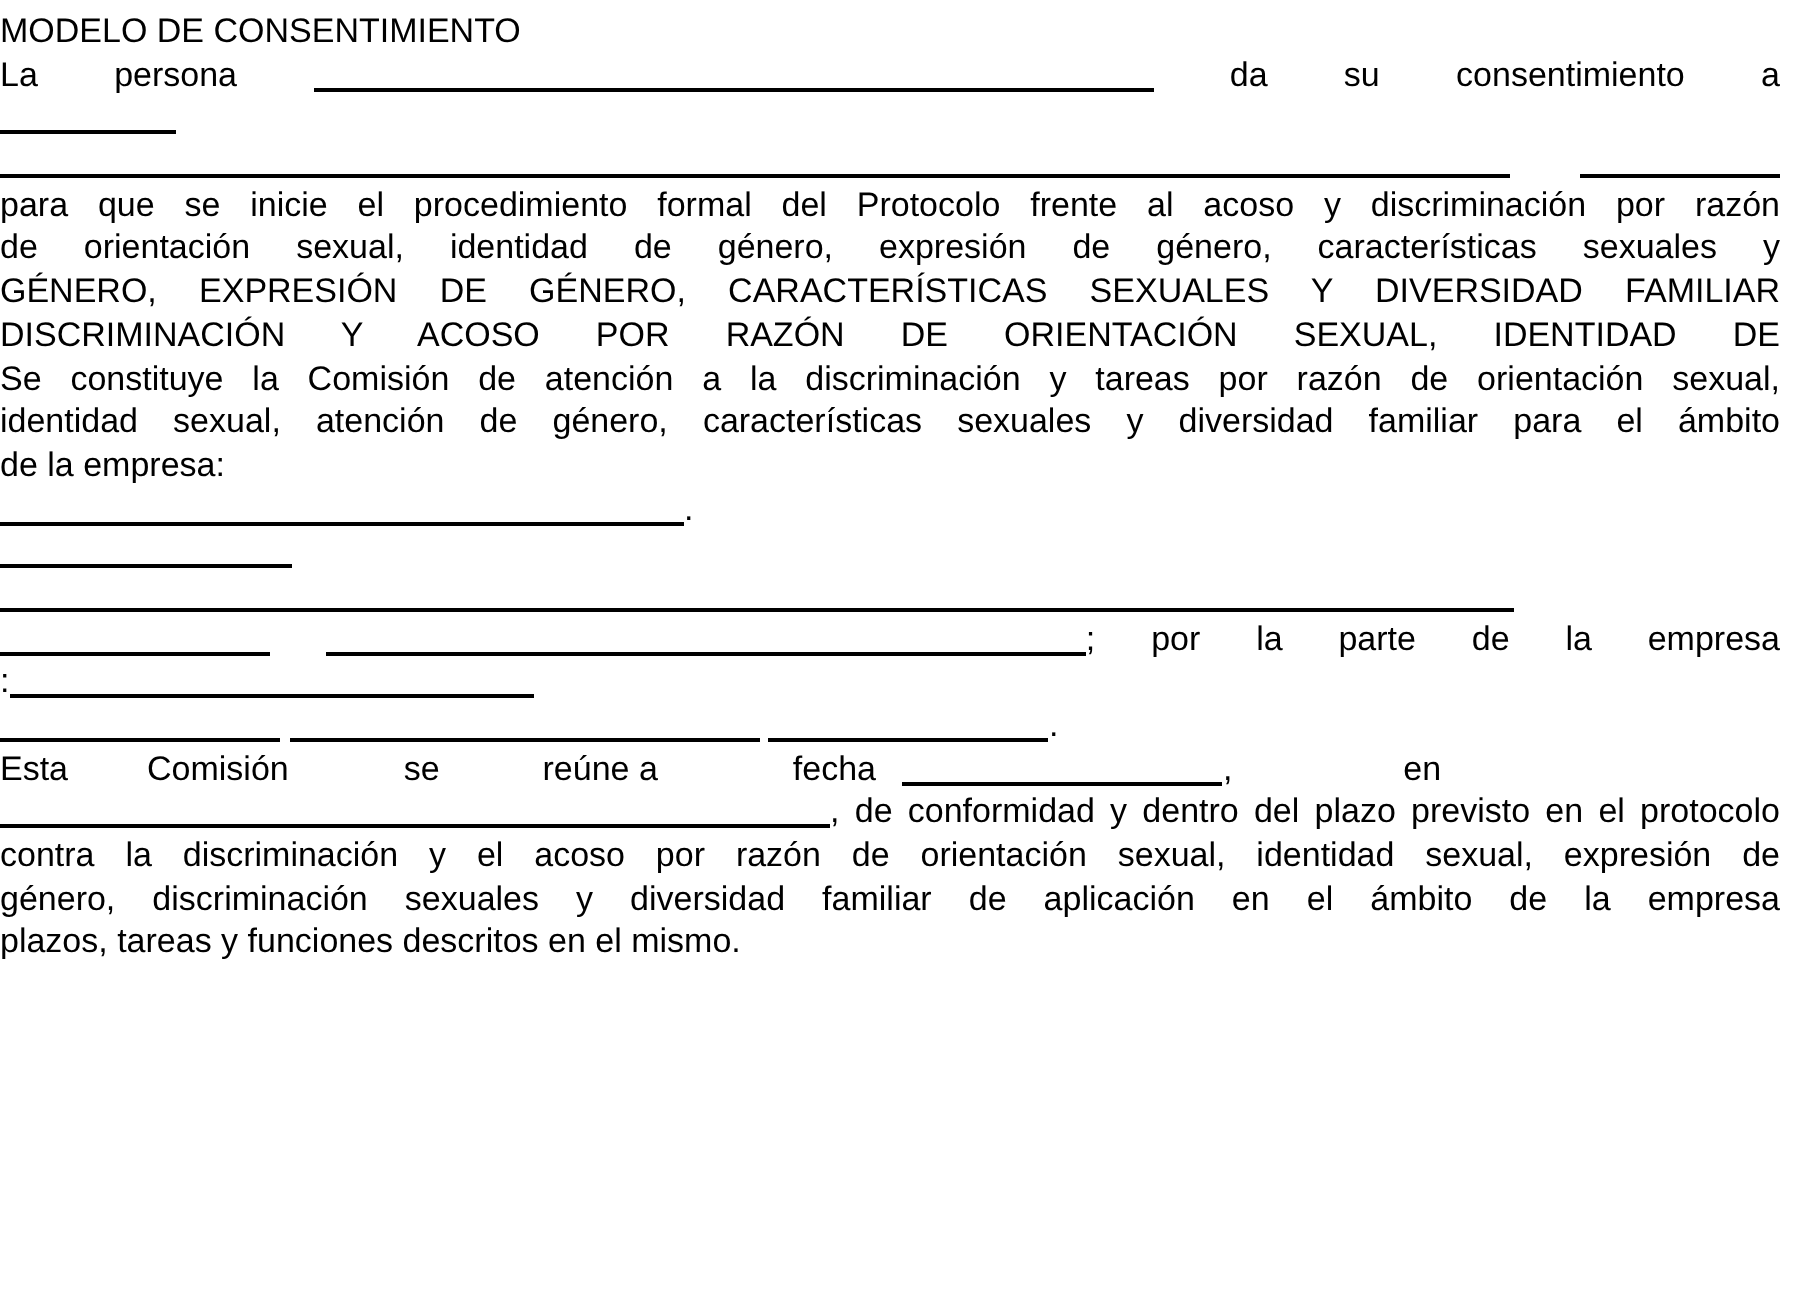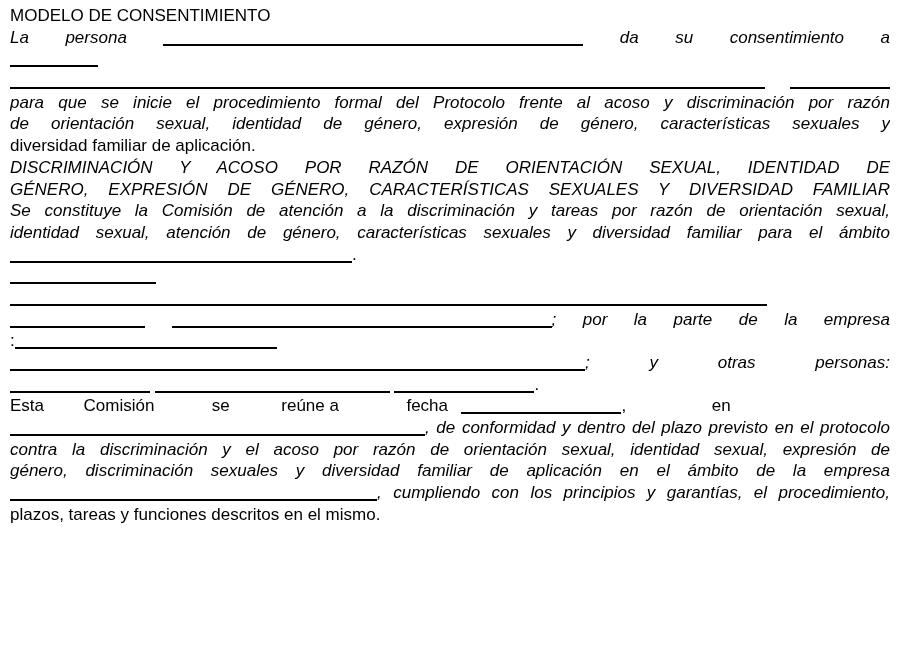--- a/index.html
+++ b/index.html
@@ -10,32 +10,31 @@
     background: #ffffff;
     color: #000000;
     font-family: "Liberation Sans", sans-serif;
     font-size: 17px;
     overflow: hidden;
   }
   #doc {
     box-sizing: border-box;
     width: 900px;
     height: 649px;
-    padding: 5px 10px 0 10px;
+    padding: 5px 10px 0 0;
   }
   .line {
     height: 21.7px;
     line-height: 21.7px;
     overflow: hidden;
     white-space: normal;
   }
   .just {
     text-align: justify;
     text-align-last: justify;
-    font-style: italic;
   }
   .blankwrap { white-space: nowrap; }
   .blank {
     display: inline-block;
     height: 13px;
     vertical-align: -3px;
     border-bottom: 2px solid #000000;
   }
   .gap {
     display: inline-block;
@@ -46,31 +45,29 @@
 </head>
 <body style="background: rgb(255, 255, 255); color: rgb(0, 0, 0);">
 
 <div id="doc">
     <div class="line"><span>MODELO DE CONSENTIMIENTO</span></div>
     <div class="line just"><span>La persona</span> <span class="blankwrap"><span class="blank" style="width: 420px; border-bottom-color: rgb(0, 0, 0);"></span></span> <span>da su consentimiento a</span></div>
     <div class="line"><span class="blankwrap"><span class="blank" style="width: 88px; border-bottom-color: rgb(0, 0, 0);"></span></span></div>
     <div class="line just"><span class="blankwrap"><span class="blank" style="width: 755px; border-bottom-color: rgb(0, 0, 0);"></span></span> <span class="blankwrap"><span class="blank" style="width: 100px; border-bottom-color: rgb(0, 0, 0);"></span></span></div>
     <div class="line just"><span>para que se inicie el procedimiento formal del Protocolo frente al acoso y discriminación por razón</span></div>
     <div class="line just"><span>de orientación sexual, identidad de género, expresión de género, características sexuales y</span></div>
-    <div class="line"><span>diversidad familiar de aplicación.</span></div>
+    <div class="line just"><span>GÉNERO, EXPRESIÓN DE GÉNERO, CARACTERÍSTICAS SEXUALES Y DIVERSIDAD FAMILIAR</span></div>
     <div class="line just"><span>DISCRIMINACIÓN Y ACOSO POR RAZÓN DE ORIENTACIÓN SEXUAL, IDENTIDAD DE</span></div>
-    <div class="line just"><span>GÉNERO, EXPRESIÓN DE GÉNERO, CARACTERÍSTICAS SEXUALES Y DIVERSIDAD FAMILIAR</span></div>
     <div class="line just"><span>Se constituye la Comisión de atención a la discriminación y tareas por razón de orientación sexual,</span></div>
     <div class="line just"><span>identidad sexual, atención de género, características sexuales y diversidad familiar para el ámbito</span></div>
+    <div class="line"><span>de la empresa:</span></div>
     <div class="line"><span class="blankwrap"><span class="blank" style="width: 342px; border-bottom-color: rgb(0, 0, 0);"></span>.</span></div>
     <div class="line"><span class="blankwrap"><span class="blank" style="width: 146px; border-bottom-color: rgb(0, 0, 0);"></span></span></div>
     <div class="line"><span class="blankwrap"><span class="blank" style="width: 757px; border-bottom-color: rgb(0, 0, 0);"></span></span></div>
     <div class="line just"><span class="blankwrap"><span class="blank" style="width: 135px; border-bottom-color: rgb(0, 0, 0);"></span></span> <span class="blankwrap"><span class="blank" style="width: 380px; border-bottom-color: rgb(0, 0, 0);"></span>;</span> <span>por la parte de la empresa</span></div>
     <div class="line"><span class="blankwrap">:<span class="blank" style="width: 262px; border-bottom-color: rgb(0, 0, 0);"></span></span></div>
-    <div class="line just"><span class="blankwrap"><span class="blank" style="width: 575px; border-bottom-color: rgb(0, 0, 0);"></span>;</span> <span>y otras personas:</span></div>
     <div class="line"><span class="blankwrap"><span class="blank" style="width: 140px; border-bottom-color: rgb(0, 0, 0);"></span></span> <span class="blankwrap"><span class="blank" style="width: 235px; border-bottom-color: rgb(0, 0, 0);"></span></span> <span class="blankwrap"><span class="blank" style="width: 140px; border-bottom-color: rgb(0, 0, 0);"></span>.</span></div>
     <div class="line"><span>Esta</span> <span class="gap" style="width: 30px;"></span> <span>Comisión</span> <span class="gap" style="width: 48px;"></span> <span>se</span> <span class="gap" style="width: 42px;"></span> <span>reúne a</span> <span class="gap" style="width: 58px;"></span> <span>fecha</span> <span class="gap" style="width: 4px;"></span> <span class="blankwrap"><span class="blank" style="width: 160px; border-bottom-color: rgb(0, 0, 0);"></span>,</span> <span class="gap" style="width: 76px;"></span> <span>en</span></div>
     <div class="line just"><span class="blankwrap"><span class="blank" style="width: 415px; border-bottom-color: rgb(0, 0, 0);"></span>,</span> <span>de conformidad y dentro del plazo previsto en el protocolo</span></div>
     <div class="line just"><span>contra la discriminación y el acoso por razón de orientación sexual, identidad sexual, expresión de</span></div>
     <div class="line just"><span>género, discriminación sexuales y diversidad familiar de aplicación en el ámbito de la empresa</span></div>
-    <div class="line just"><span class="blankwrap"><span class="blank" style="width: 367px; border-bottom-color: rgb(0, 0, 0);"></span>,</span> <span>cumpliendo con los principios y garantías, el procedimiento,</span></div>
     <div class="line"><span>plazos, tareas y funciones descritos en el mismo.</span></div>
   </div>
 
 </body></html>

